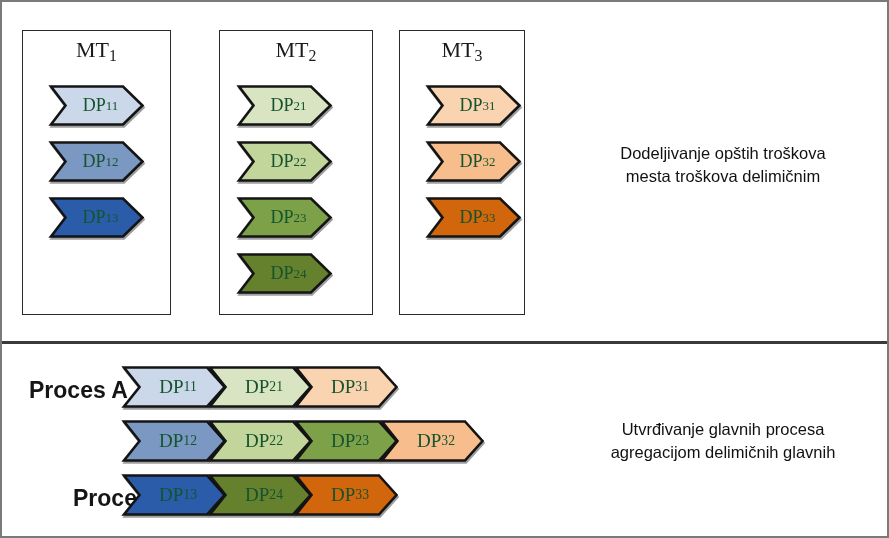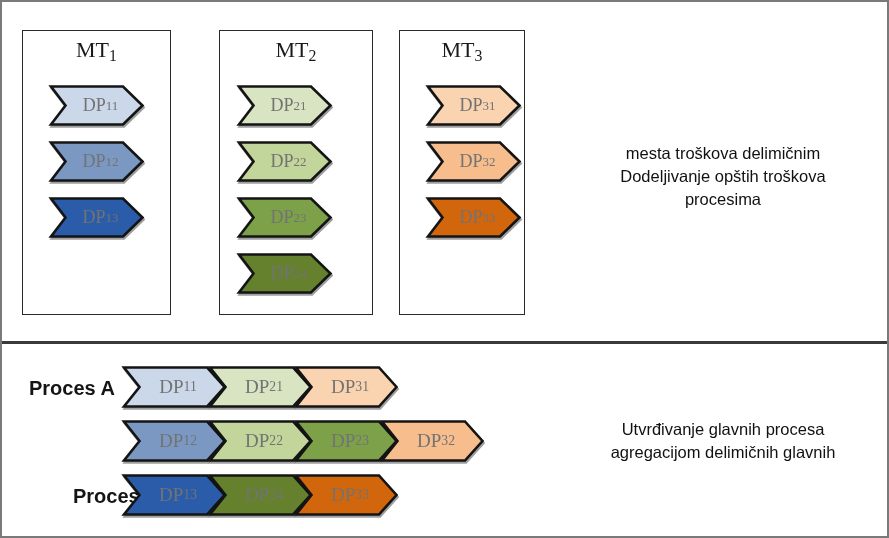--- a/index.html
+++ b/index.html
@@ -22,31 +22,31 @@
   .chev-b { width:104px; height:42px; }
   .chev svg {
     position:absolute; left:0; top:0; width:100%; height:100%; overflow:visible;
     filter:drop-shadow(1.5px 2.5px 0 rgba(0,0,0,0.38));
   }
   .chev-path { stroke:#141414; stroke-width:2.6; stroke-linejoin:miter; }
   .lbl {
     position:absolute; left:0; top:0; right:0; bottom:0;
     display:flex; align-items:center; justify-content:center;
     padding-left:15px; padding-right:7px; box-sizing:border-box;
-    font-family:"Liberation Serif", serif; font-size:18px; color:#737373;
+    font-family:"Liberation Serif", serif; font-size:18px; color:#14532d;
     white-space:nowrap;
   }
   .chev-b .lbl { font-size:19px; }
   .annotation {
     position:absolute; left:556px; width:330px; text-align:center;
     font-size:16.5px; line-height:23px; color:#111;
   }
   .proc-label {
     position:absolute; left:27px; width:100px;
-    font-size:20px; font-weight:bold; color:#151515;
+    font-size:23px; font-weight:bold; color:#151515;
   }
 </style>
 </head>
 <body>
 
 <div class="frame">
 
   <div class="mt-box" style="left:20px; top:28px; width:149px; height:285px;">
     <div class="mt-title"><span>MT</span><sub>1</sub></div>
   </div>
@@ -144,23 +144,22 @@
     <svg viewBox="0 0 95 41" preserveAspectRatio="none">
         <path class="chev-path" d="M2,1.5 H74 L93.5,20.5 L74,39.5 H2 L16.5,20.5 Z" fill="#D2660C"></path>
       </svg>
     <span class="lbl">
         <span>DP</span>
         <sub>33</sub>
       </span>
   </div>
 
   <div class="annotation" style="top:140px;">
+    <div>Dodeljivanje opštih troškova</div>
     <div>mesta troškova delimičnim</div>
-    <div>Dodeljivanje opštih troškova</div>
-    <div>procesima</div>
   </div>
 
   <div class="divider"></div>
 
   <div class="proc-label" style="top:375px;">Proces A</div>
   <div class="proc-label" style="top:483px;margin-left:44px;">Proces C</div>
 
   <div class="chev chev-b" style="left:120px; top:364px;">
     <svg viewBox="0 0 104 42" preserveAspectRatio="none">
         <path class="chev-path" d="M2,1.5 H85 L102.5,21 L85,40.5 H2 L17.5,21 Z" fill="#CBD8E9"></path>

